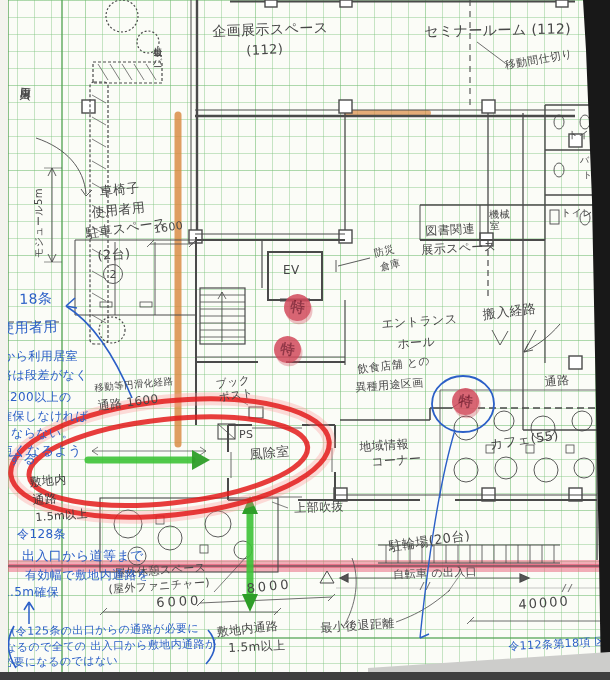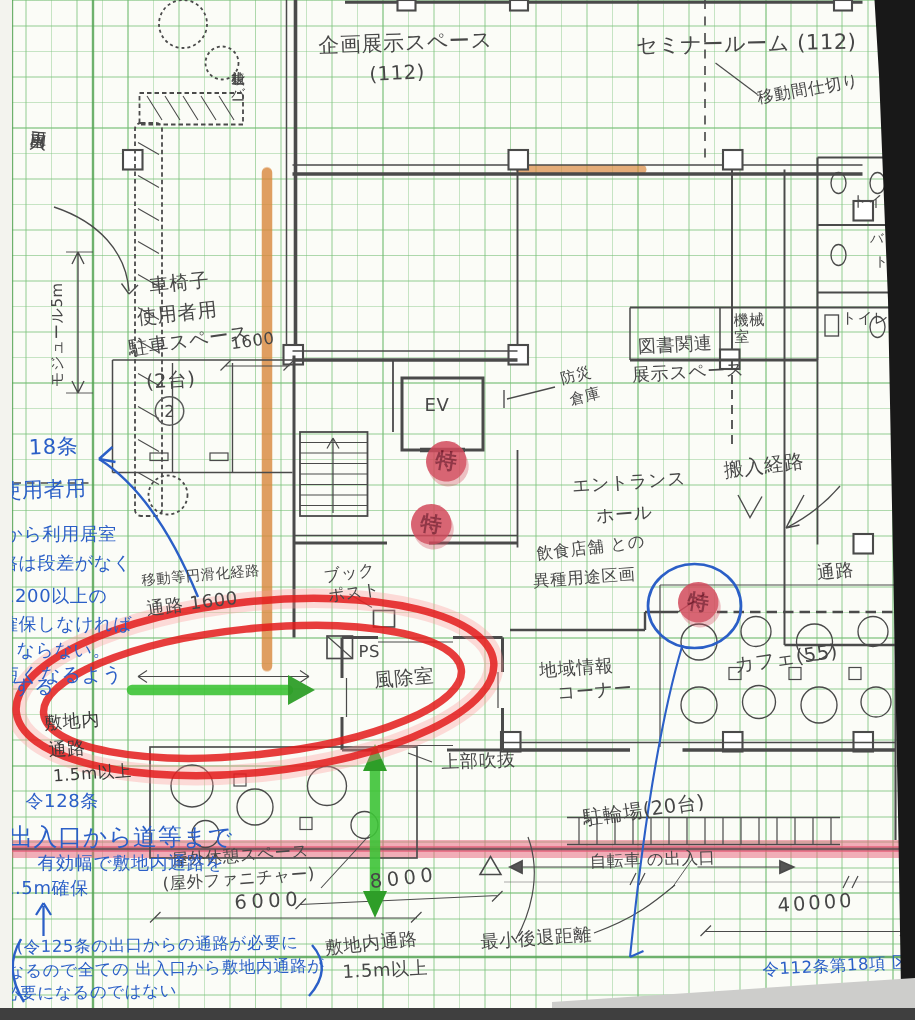--- a/index.html
+++ b/index.html
@@ -283,21 +283,21 @@
   <div class="lb blue" style="left:19px;top:292px;font-size:14px;transform:rotate(-2deg)">18条</div>
   <div class="lb blue" style="left:0px;top:321px;font-size:14px;transform:rotate(-2deg)">使用者用</div>
   <div class="lb blue" style="left:3px;top:350px;font-size:12px">から利用居室</div>
   <div class="lb blue" style="left:0px;top:369px;font-size:12px">路は段差がなく</div>
   <div class="lb blue" style="left:2px;top:391px;font-size:12px">1200以上の</div>
   <div class="lb blue" style="left:0px;top:410px;font-size:12px">確保しなければ</div>
   <div class="lb blue" style="left:11px;top:427px;font-size:12px">ならない。</div>
   <div class="lb blue" style="left:0px;top:444px;font-size:13px">短くなるよう</div>
   <div class="lb blue" style="left:9px;top:452px;font-size:13px">する</div>
   <div class="lb blue" style="left:17px;top:528px;font-size:12px">令128条</div>
-  <div class="lb blue" style="left:6px;top:549px;font-size:16px">出入口から道等まで</div>
+  <div class="lb blue" style="left:22px;top:549px;font-size:13px">出入口から道等まで</div>
   <div class="lb blue" style="left:25px;top:569px;font-size:12px">有効幅で敷地内通路を</div>
   <div class="lb blue" style="left:2px;top:586px;font-size:12px">1.5m確保</div>
   <div class="lb blue" style="left:11px;top:626px;font-size:11px;transform:rotate(-1deg)">(令125条の出口からの通路が必要に</div>
   <div class="lb blue" style="left:5px;top:642px;font-size:11px;transform:rotate(-1deg)">なるので全ての 出入口から敷地内通路が</div>
   <div class="lb blue" style="left:2px;top:657px;font-size:11px;transform:rotate(-1deg)">必要になるのではない</div>
   <div class="lb blue" style="left:508px;top:641px;font-size:11px;transform:rotate(-3deg)">令112条第18項 区</div>
 
   <div class="stamp" style="left:284px;top:294px">特</div>
   <div class="stamp" style="left:274px;top:336px">特</div>
   <div class="stamp" style="left:452px;top:388px">特</div>

